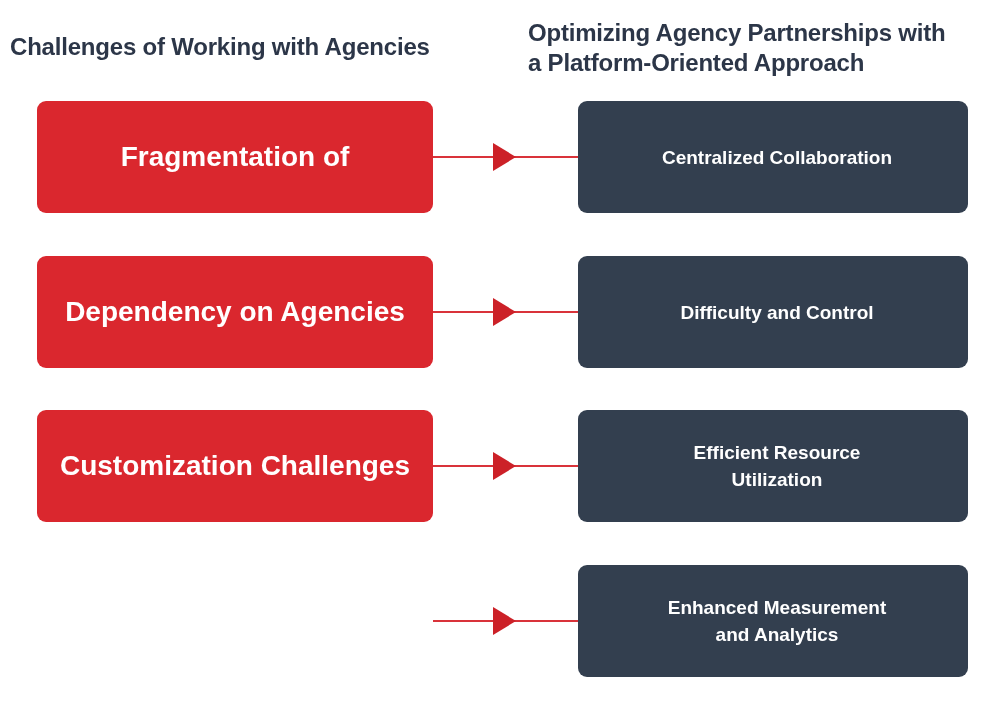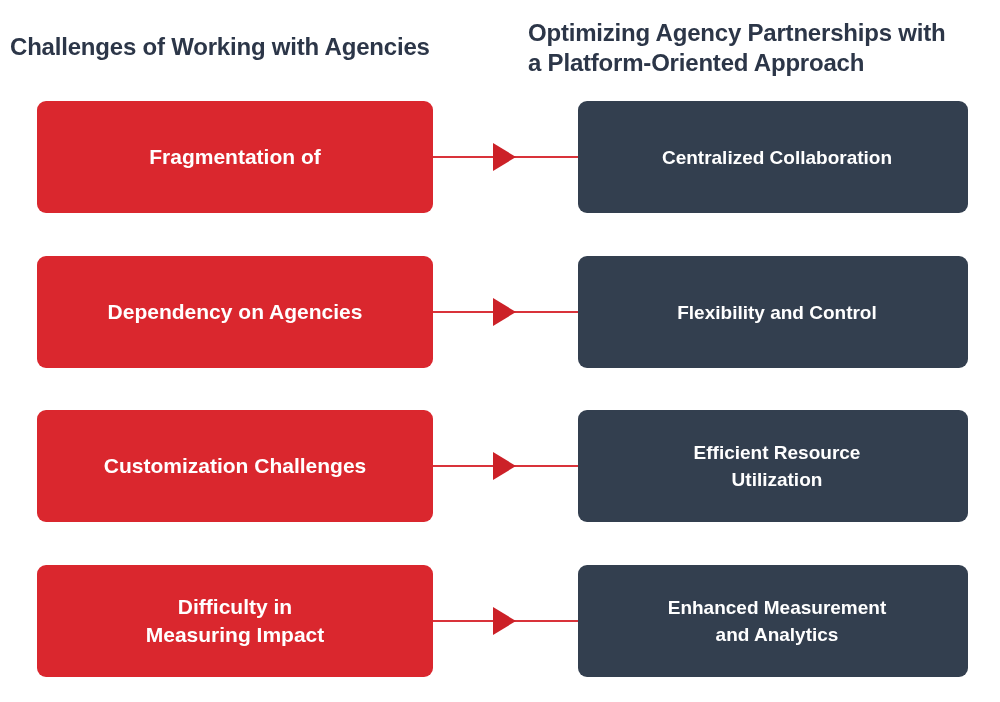--- a/index.html
+++ b/index.html
@@ -67,21 +67,21 @@
     text-align: center;
     color: #ffffff;
     font-weight: bold;
     box-sizing: border-box;
     padding: 4px 16px;
   }
   .box-challenge {
     left: 37px;
     width: 396px;
     background: #da272e;
-    font-size: 21px;
+    font-size: 28px;
     line-height: 28px;
   }
   .box-solution {
     left: 578px;
     width: 390px;
     background: #333f4f;
     font-size: 19px;
     line-height: 27px;
     padding-left: 24px;
   }
@@ -152,21 +152,21 @@
         <span>Dependency on Agencies</span>
         
       </span>
     </div>
     <div class="connector">
       <span class="shaft"></span>
       <span class="head"></span>
     </div>
     <div class="box box-solution">
       <span>
-        <span>Flexibility and Control</span>
+        <span>Difficulty and Control</span>
         
       </span>
     </div>
   </div>
 
   <div class="row row-2">
     <div class="box box-challenge">
       <span>
         <span>Customization Challenges</span>
         
@@ -178,26 +178,20 @@
     </div>
     <div class="box box-solution">
       <span>
         <span>Efficient Resource</span>
         <span class="line2">Utilization</span>
       </span>
     </div>
   </div>
 
   <div class="row row-3">
-    <div class="box box-challenge">
-      <span>
-        <span>Difficulty in</span>
-        <span class="line2">Measuring Impact</span>
-      </span>
-    </div>
     <div class="connector">
       <span class="shaft"></span>
       <span class="head"></span>
     </div>
     <div class="box box-solution">
       <span>
         <span>Enhanced Measurement</span>
         <span class="line2">and Analytics</span>
       </span>
     </div>

